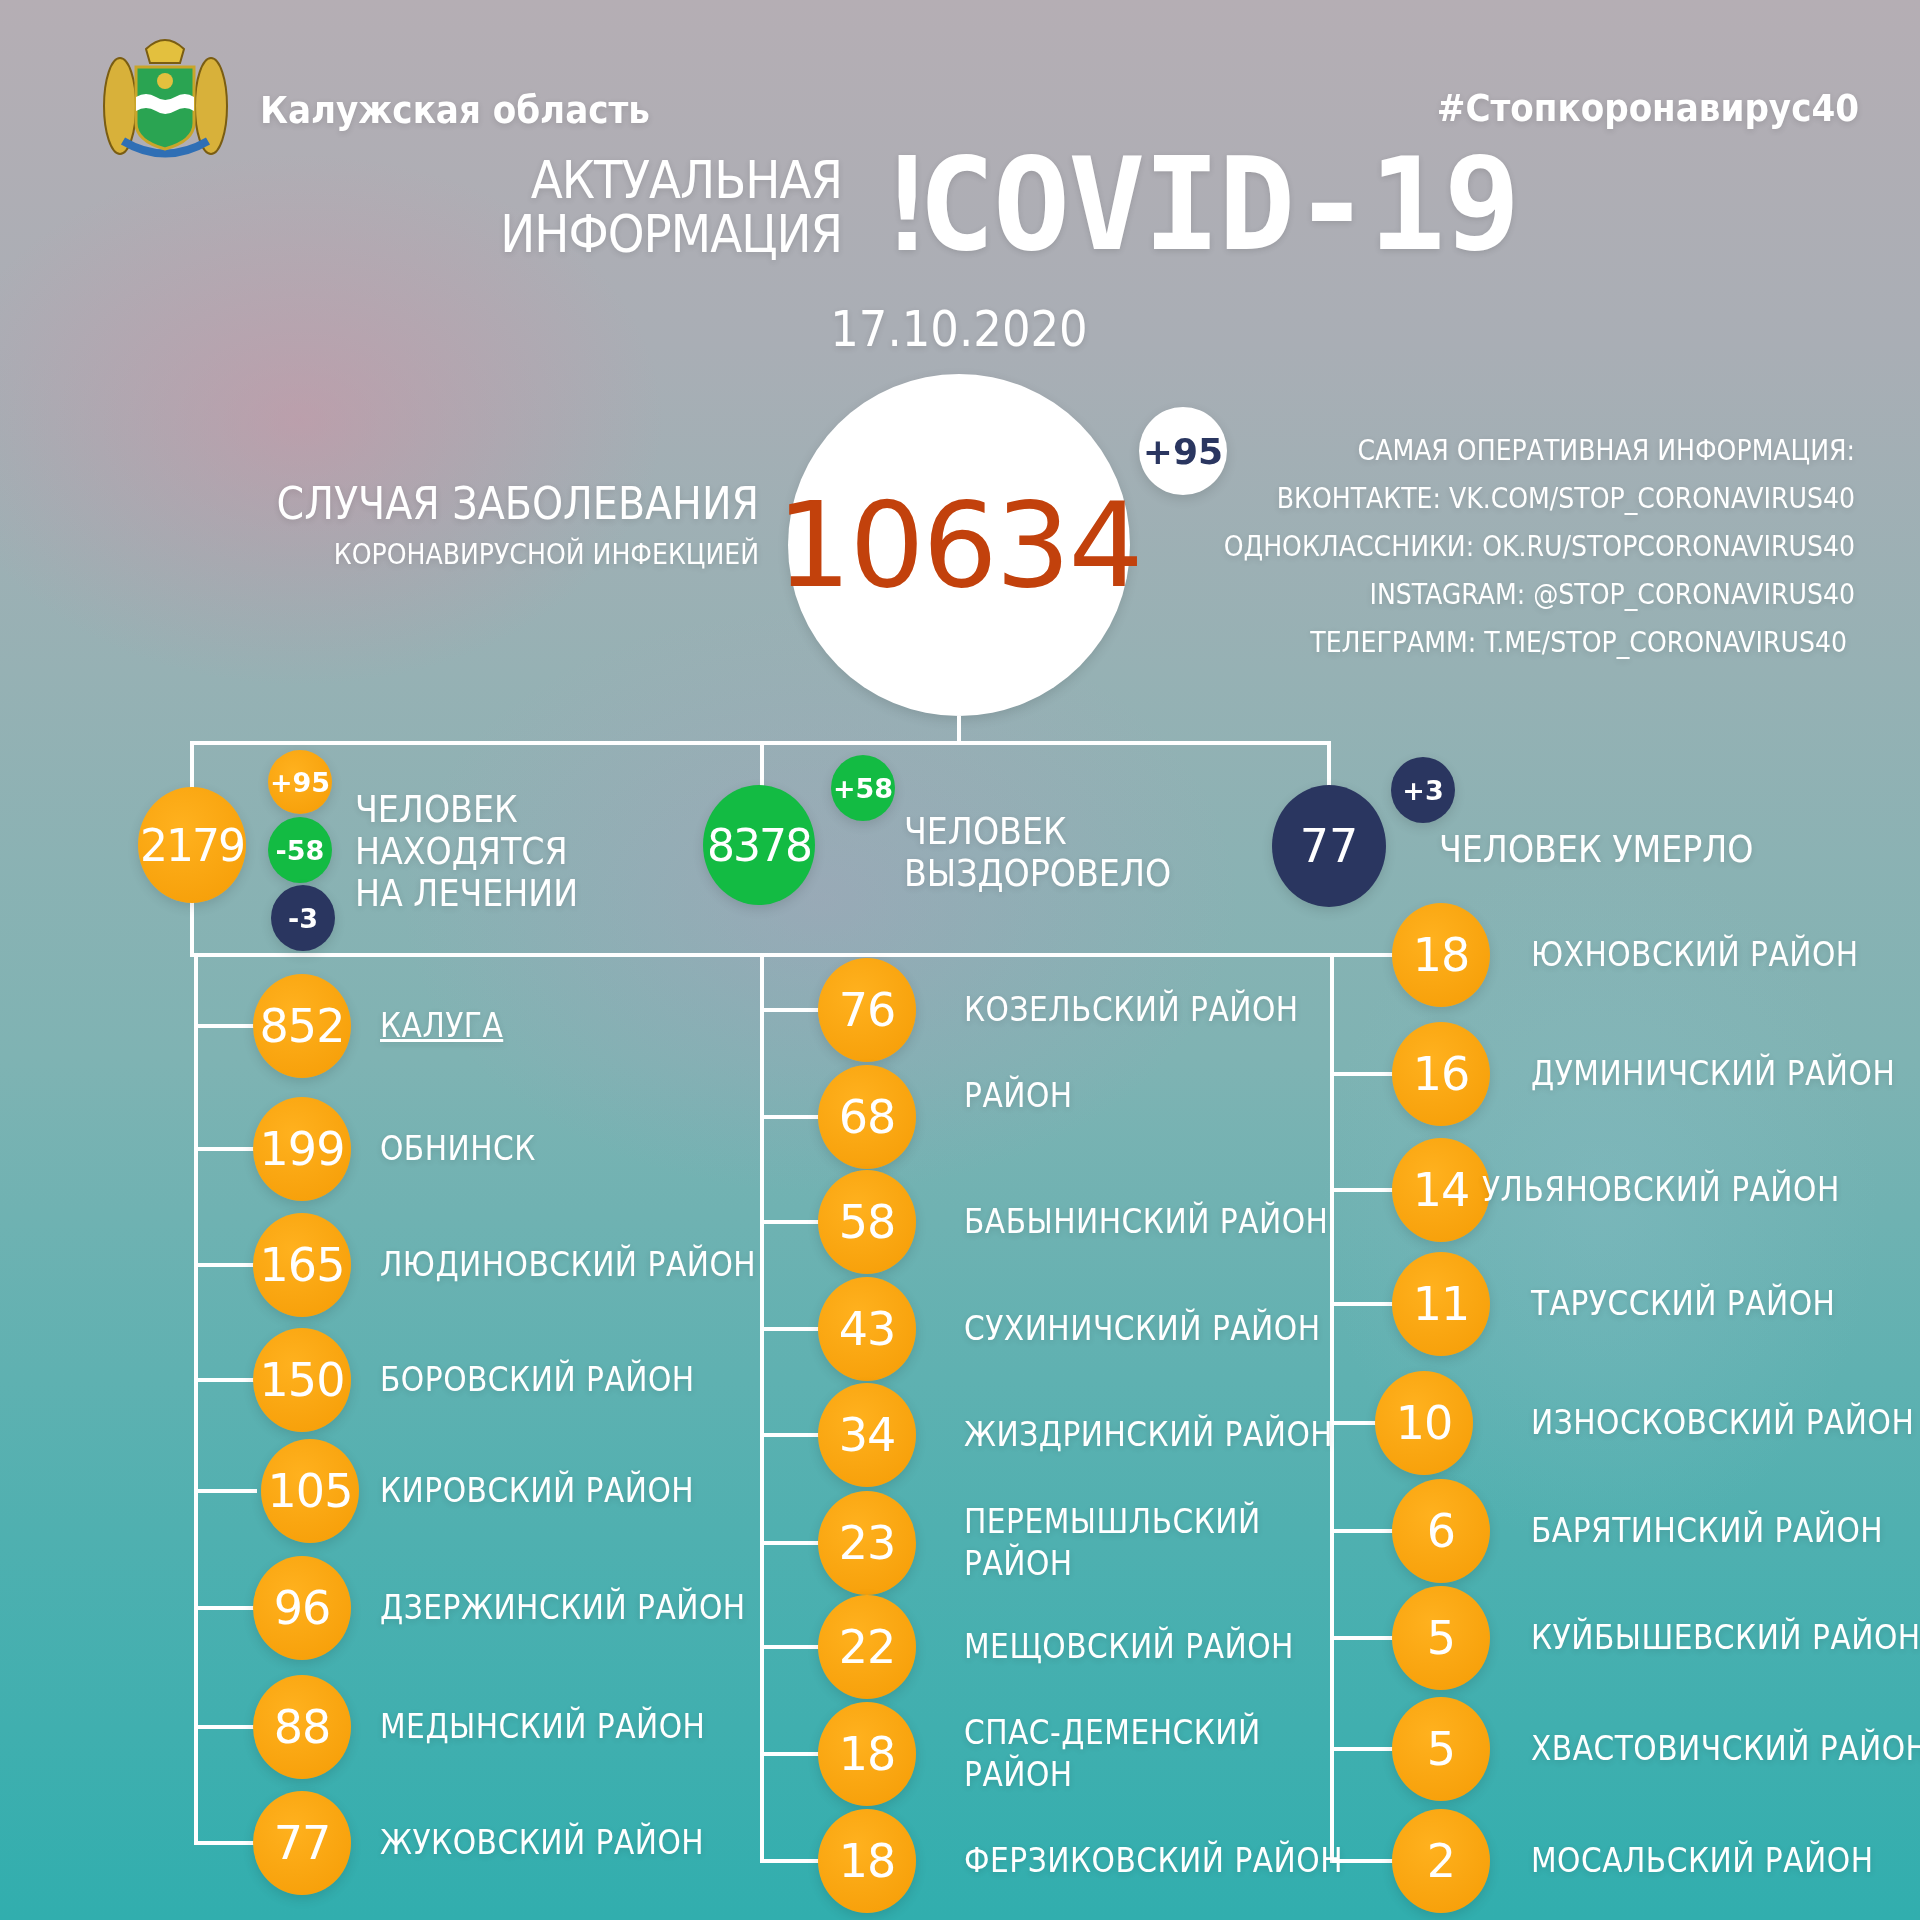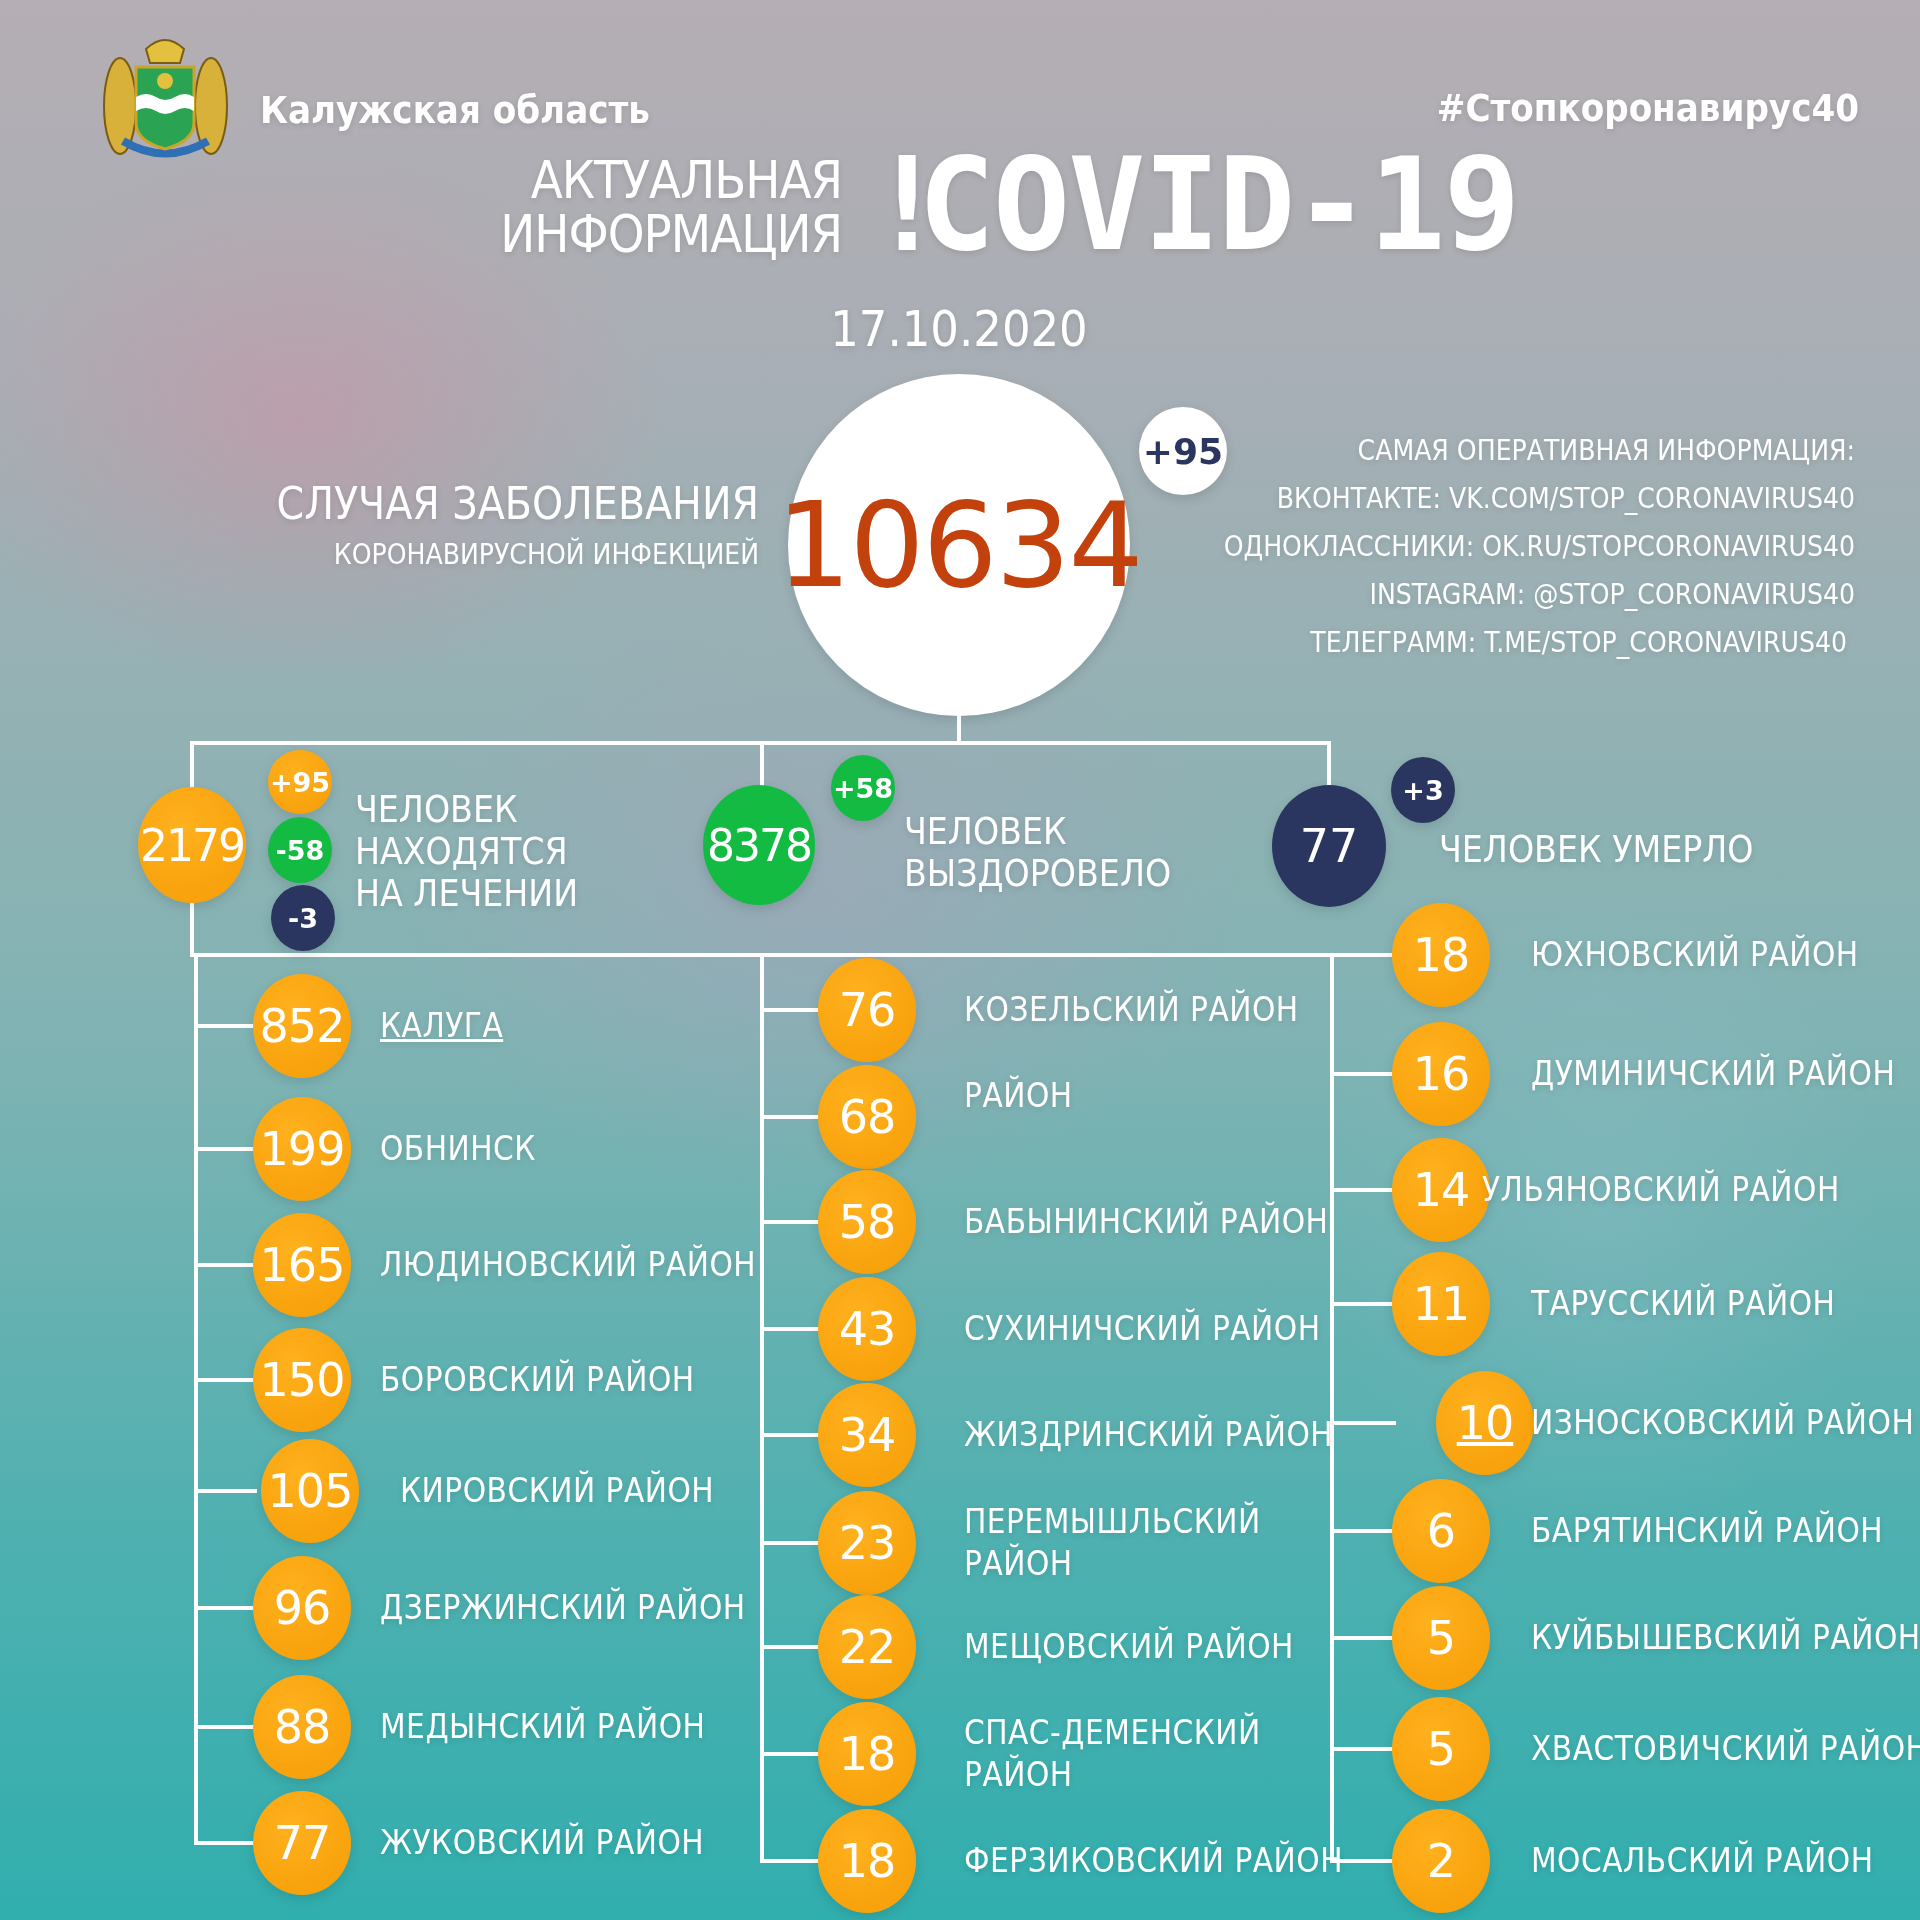--- a/index.html
+++ b/index.html
@@ -137,21 +137,21 @@
     <div class="circle orange" style="width: 98px; height: 104px; top: -52px; left: 253px;">
       <span class="dnum">150</span>
     </div>
     <div class="abs txt dname" style="left: 380px; top: -21px;">БОРОВСКИЙ РАЙОН</div>
   </div>
     <div class="row" style="left: 0px; top: 1491px;">
     <div class="line" style="top: -2px; height: 4px; left: 196px; width: 61px;"></div>
     <div class="circle orange" style="width: 98px; height: 104px; top: -52px; left: 261px;">
       <span class="dnum">105</span>
     </div>
-    <div class="abs txt dname" style="left: 380px; top: -21px; margin-left: 20px;">КИРОВСКИЙ РАЙОН</div>
+    <div class="abs txt dname" style="left: 380px; top: -21px;">КИРОВСКИЙ РАЙОН</div>
   </div>
     <div class="row" style="left: 0px; top: 1608px;">
     <div class="line" style="top: -2px; height: 4px; left: 196px; width: 61px;"></div>
     <div class="circle orange" style="width: 98px; height: 104px; top: -52px; left: 253px;">
       <span class="dnum">96</span>
     </div>
     <div class="abs txt dname" style="left: 380px; top: -21px;">ДЗЕРЖИНСКИЙ РАЙОН</div>
   </div>
     <div class="row" style="left: 0px; top: 1727px;">
     <div class="line" style="top: -2px; height: 4px; left: 196px; width: 61px;"></div>
@@ -265,21 +265,21 @@
   </div>
     <div class="row" style="left: 0px; top: 1304px;">
     <div class="line" style="top: -2px; height: 4px; left: 1332px; width: 64px;"></div>
     <div class="circle orange" style="width: 98px; height: 104px; top: -52px; left: 1392px;">
       <span class="dnum">11</span>
     </div>
     <div class="abs txt dname" style="left: 1531px; top: -21px;">ТАРУССКИЙ РАЙОН</div>
   </div>
     <div class="row" style="left: 0px; top: 1423px;">
     <div class="line" style="top: -2px; height: 4px; left: 1332px; width: 64px;"></div>
-    <div class="circle orange" style="width: 98px; height: 104px; top: -52px; left: 1436px; text-decoration: underline;">
+    <div class="circle orange" style="width: 98px; height: 104px; top: -52px; left: 1375px;">
       <span class="dnum">10</span>
     </div>
     <div class="abs txt dname" style="left: 1531px; top: -21px;">ИЗНОСКОВСКИЙ РАЙОН</div>
   </div>
     <div class="row" style="left: 0px; top: 1531px;">
     <div class="line" style="top: -2px; height: 4px; left: 1332px; width: 64px;"></div>
     <div class="circle orange" style="width: 98px; height: 104px; top: -52px; left: 1392px;">
       <span class="dnum">6</span>
     </div>
     <div class="abs txt dname" style="left: 1531px; top: -21px;">БАРЯТИНСКИЙ РАЙОН</div>

